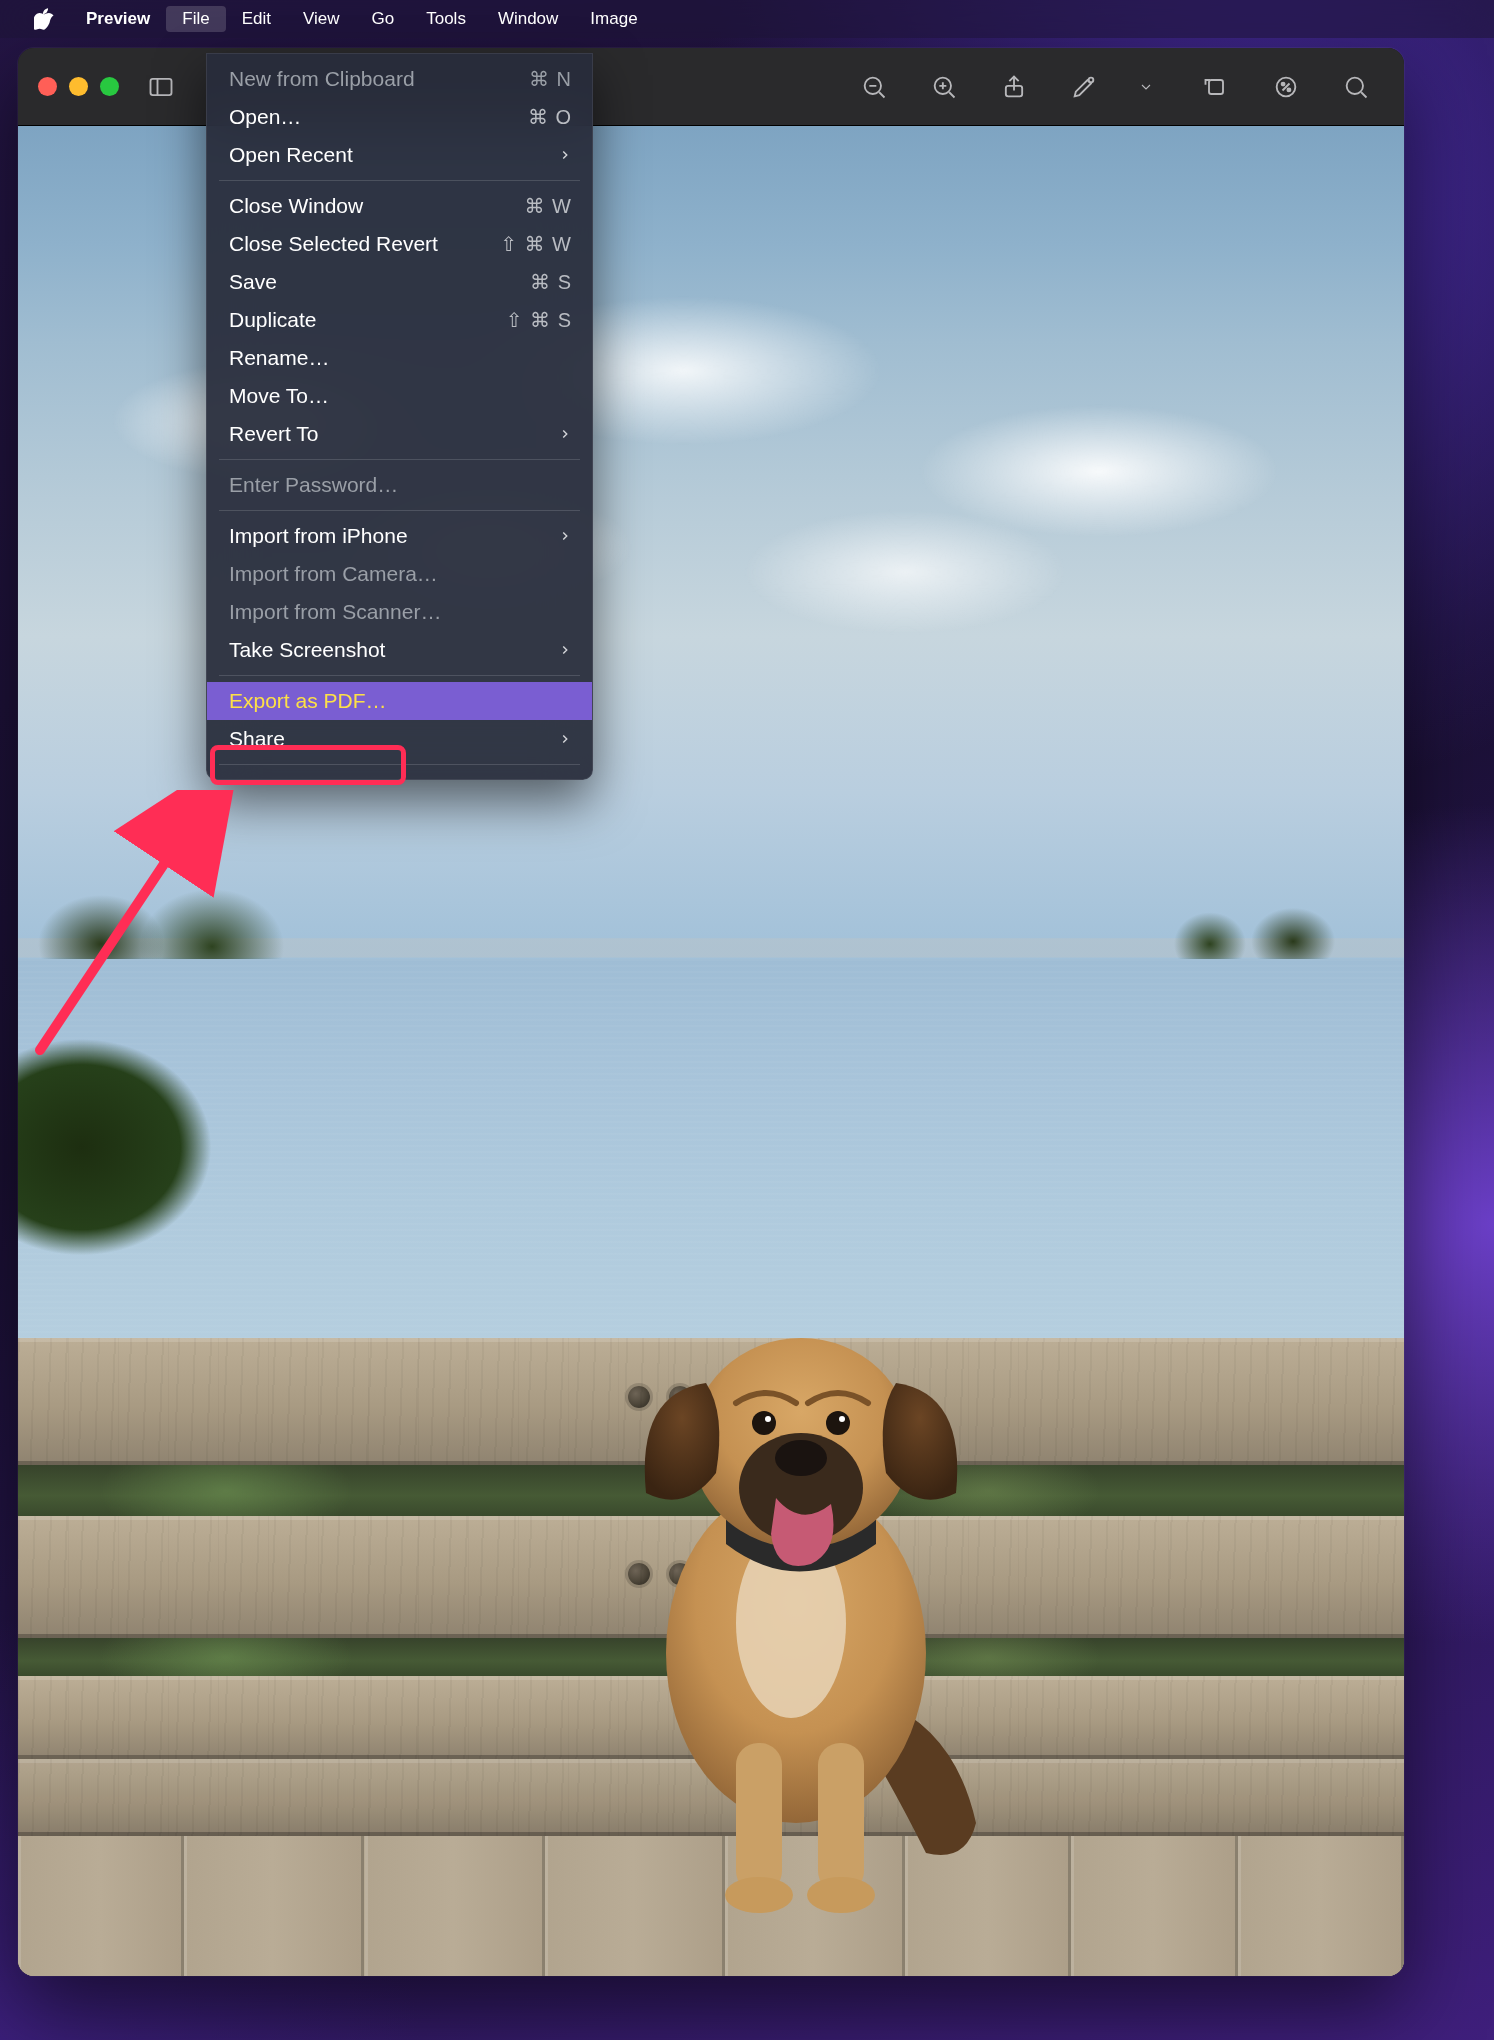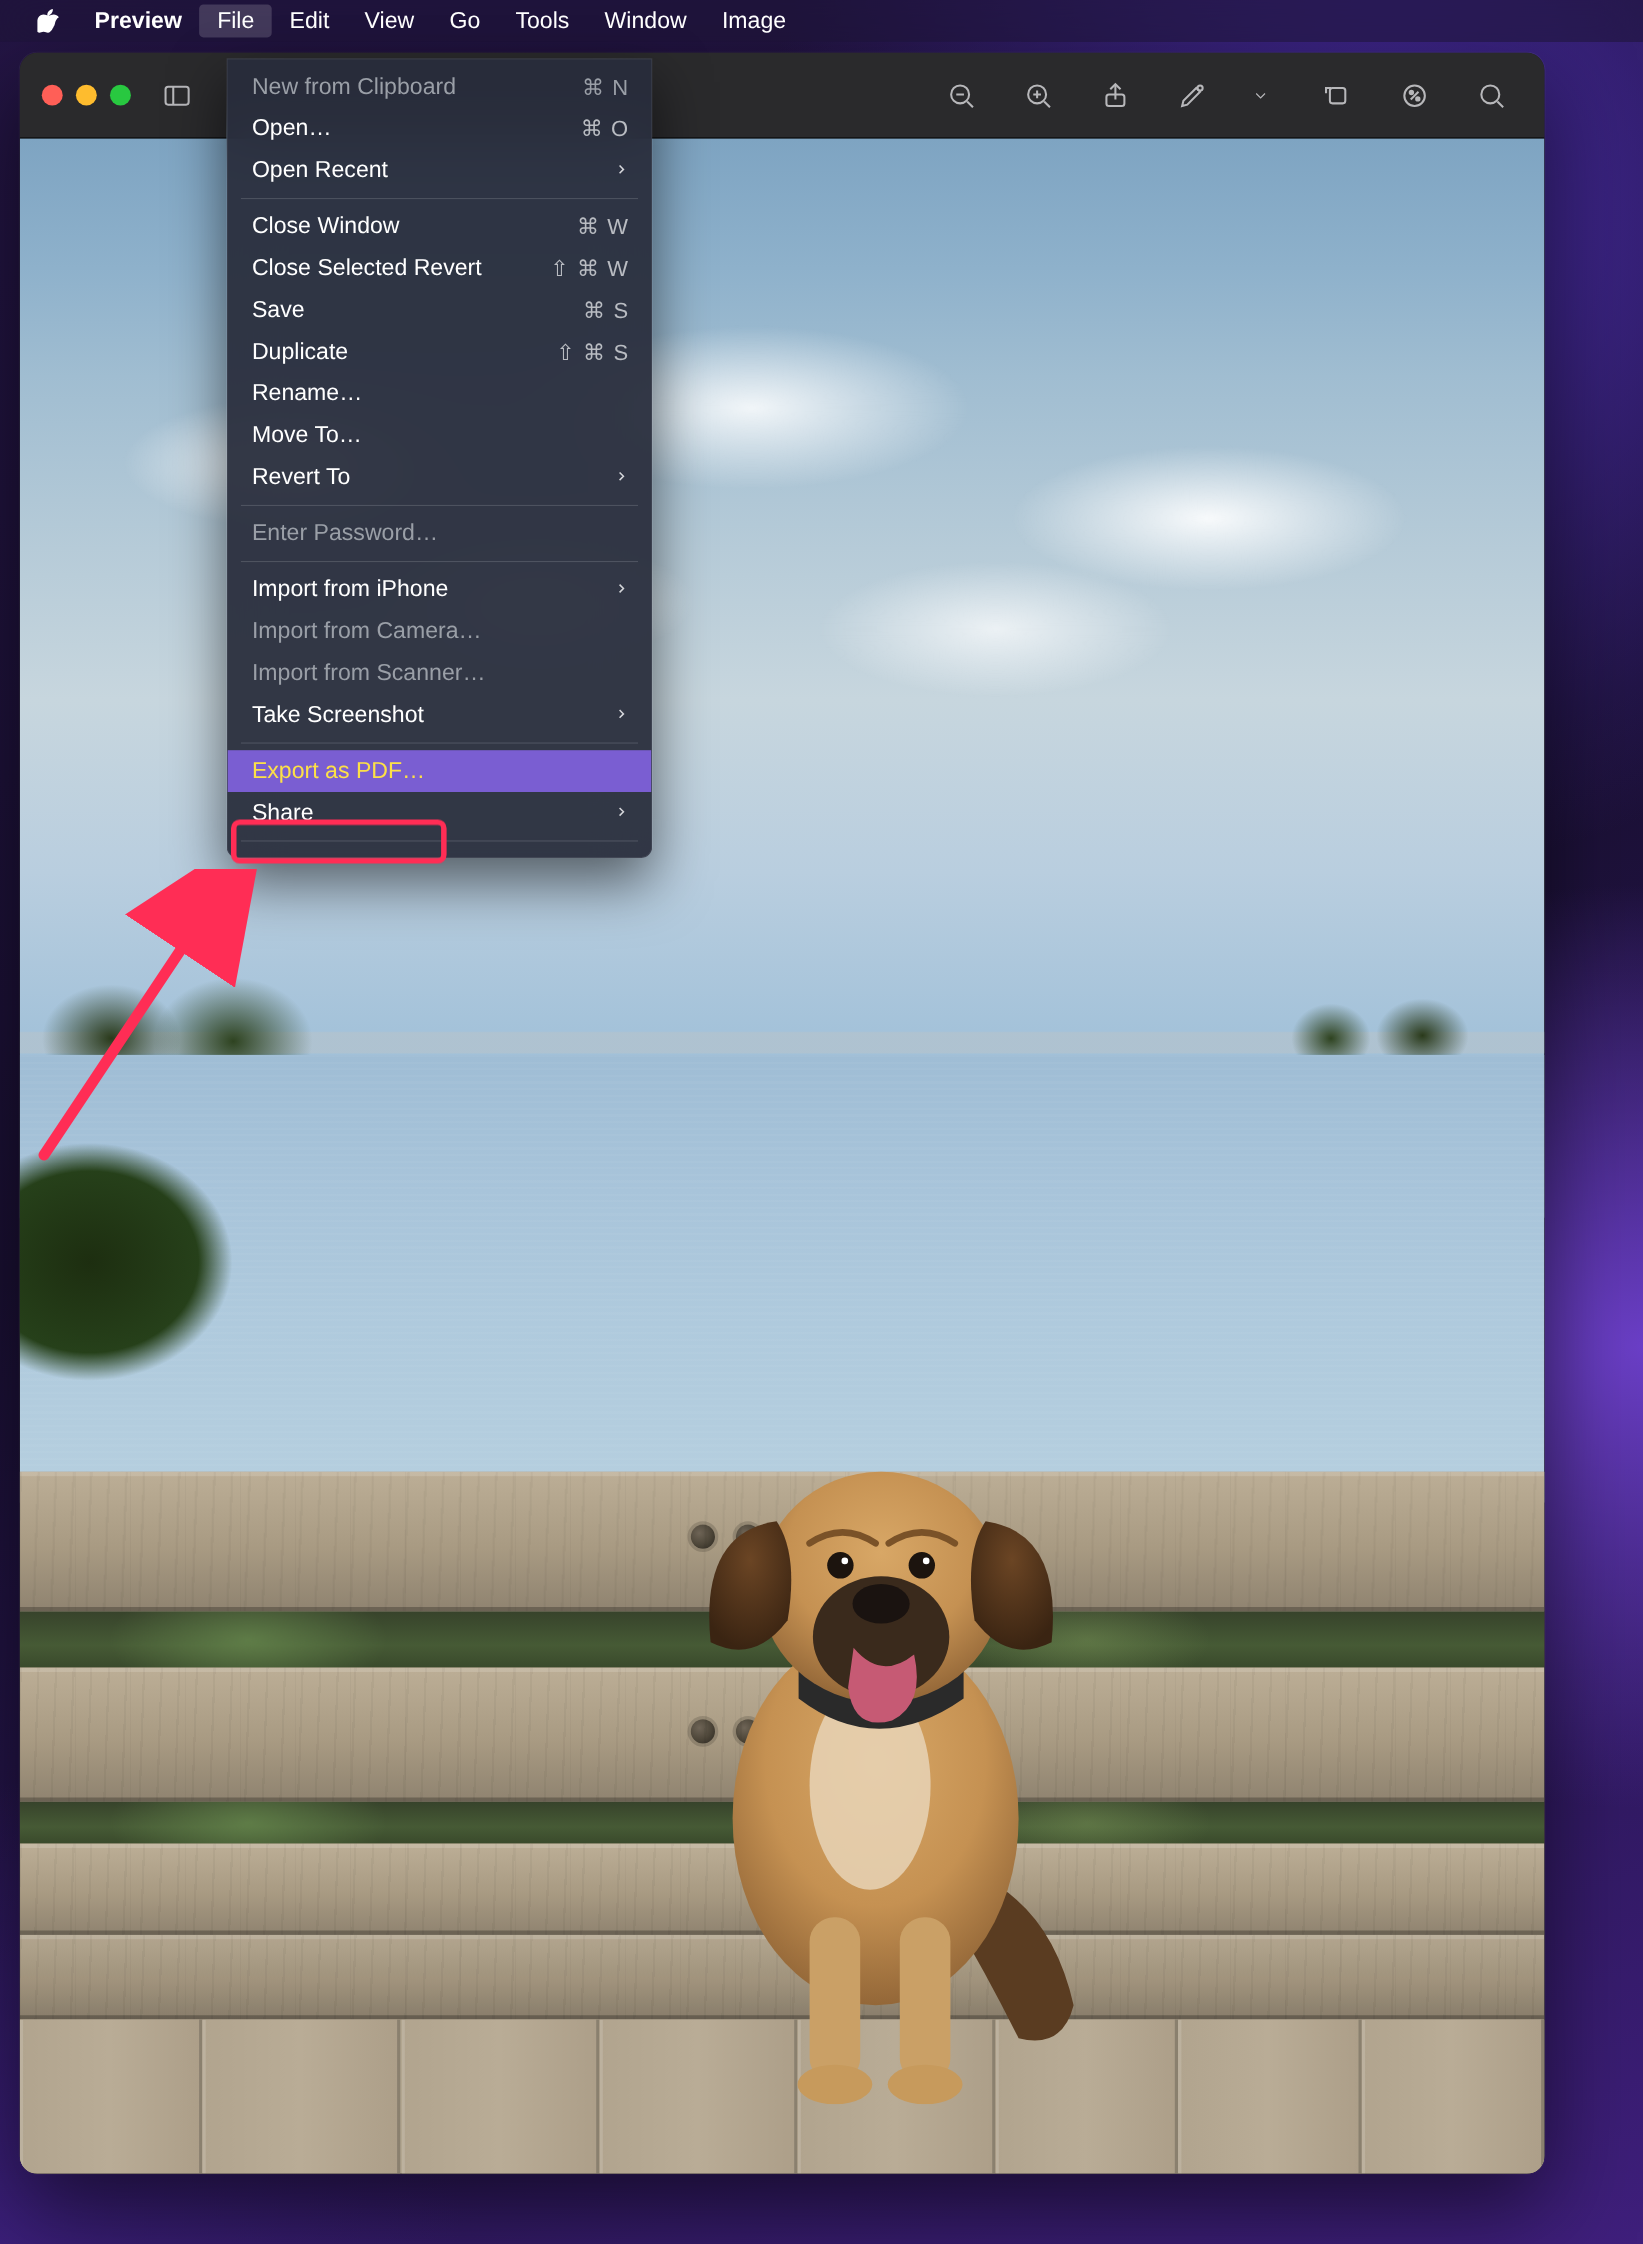--- a/index.html
+++ b/index.html
@@ -34,21 +34,21 @@
 
   
   .menubar {
     position: relative;
     height: 38px;
     display: flex;
     align-items: center;
     padding: 0 18px;
     gap: 0;
     color: var(--text);
-    font-size: 21px;
+    font-size: 17px;
     z-index: 5;
     background: rgba(30,20,55,0.55);
     backdrop-filter: blur(20px);
   }
   .menubar .mi {
     padding: 3px 16px;
     cursor: default;
     border-radius: 4px;
     white-space: nowrap;
   }

